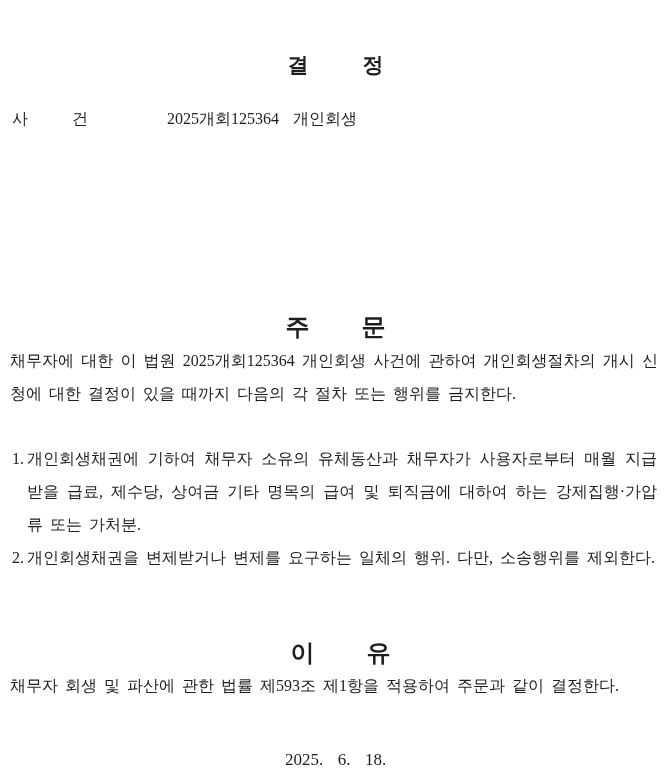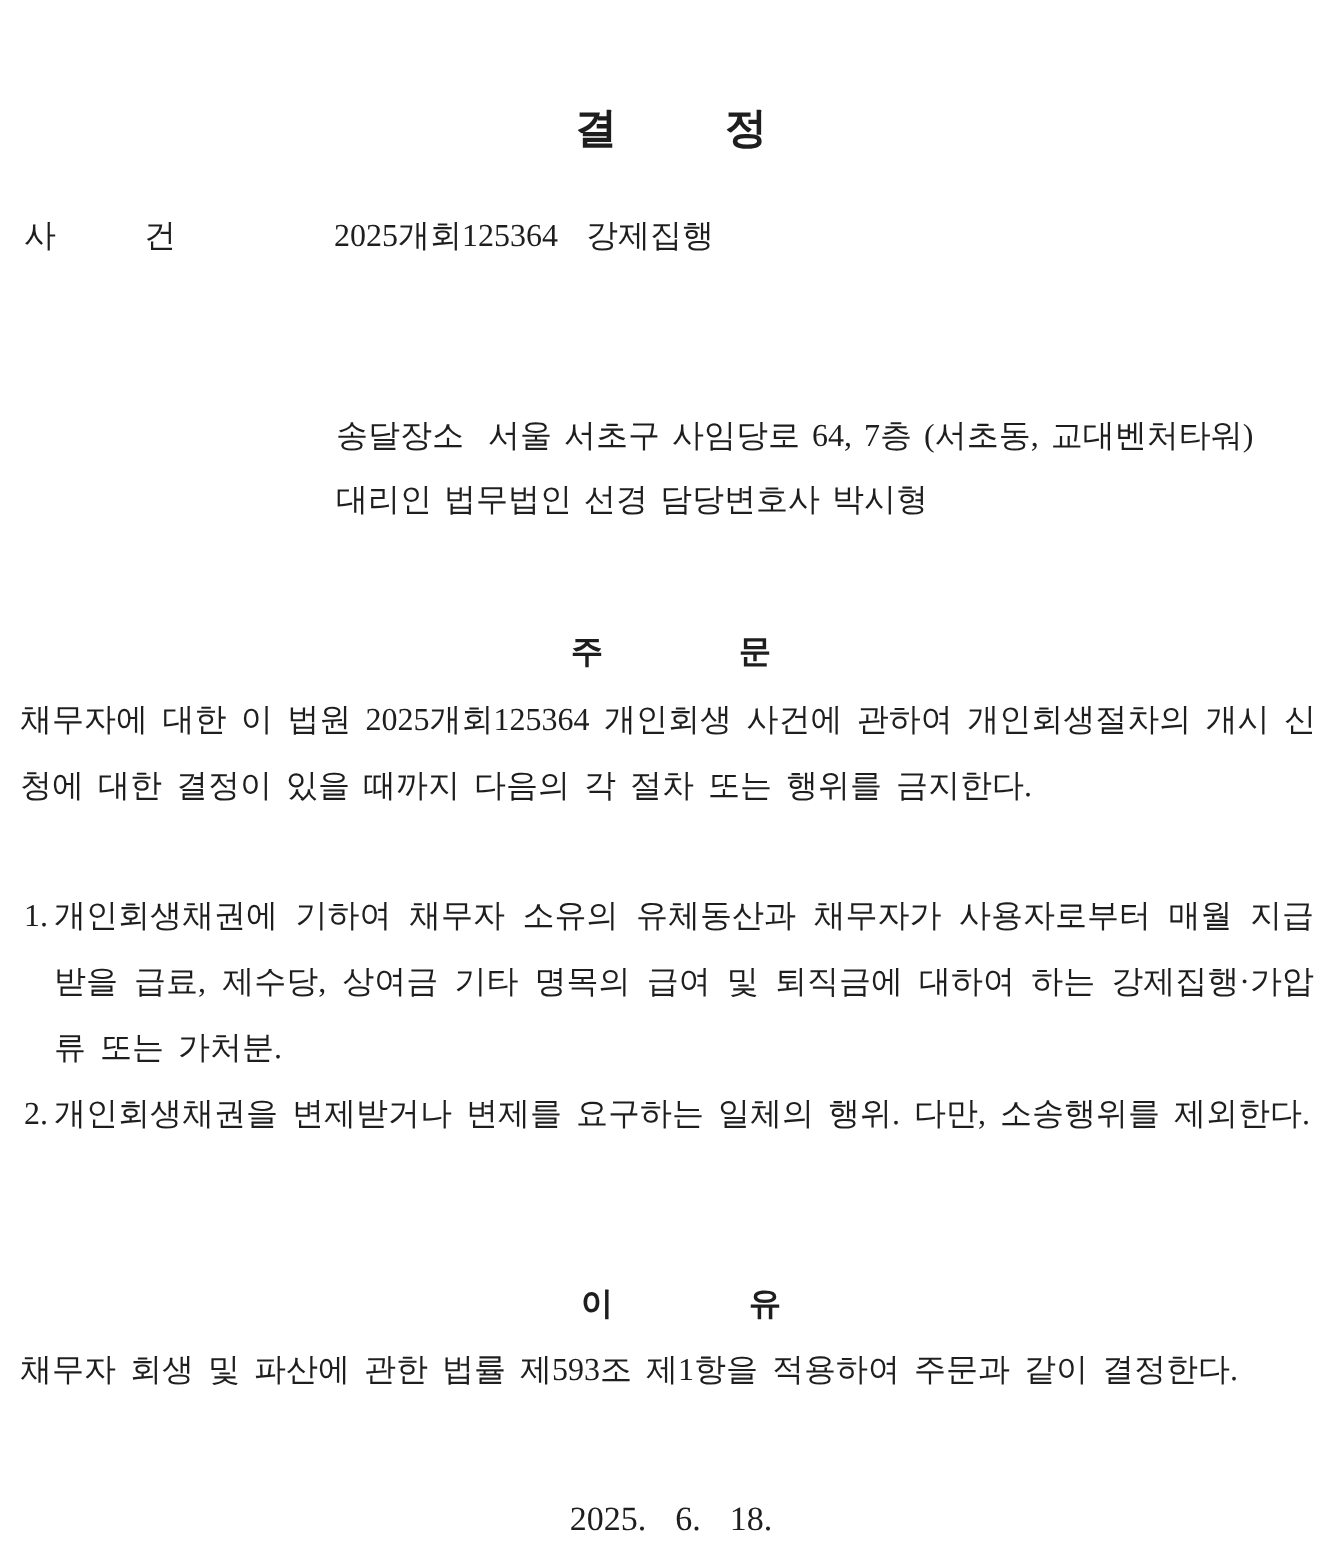--- a/index.html
+++ b/index.html
@@ -34,21 +34,21 @@
     text-align: center;
   }
   .doc-title-wrap { top: 51px; }
   .spread {
     display: inline-block;
     text-align: justify;
     text-align-last: justify;
     word-spacing: 0;
   }
   .doc-title { width: 96px; font-size: 21px; line-height: 28px; }
-  .section-heading { width: 100px; font-size: 16px; line-height: 28px; }
+  .section-heading { width: 100px; font-size: 24px; line-height: 28px; }
   .order-heading-wrap { top: 313px; }
   .reason-heading-wrap { top: 639px; padding-left: 10px; }
   .case-rows {
     position: absolute;
     top: 103px; left: 12px; right: 14px;
   }
   .case-row { display: flex; line-height: 32px; }
   .case-label {
     display: inline-block;
     width: 76px;
@@ -93,28 +93,24 @@
 <div class="page">
 
 
   <div class="center-wrap doc-title-wrap">
     <span class="spread doc-title heading-font">결 정</span>
   </div>
 
   <div class="case-rows">
     <div class="case-row">
       <span class="case-label">사 건</span>
-      <span class="case-value">2025개회125364  강제집행</span>
+      <span class="case-value">2025개회125364  개인회생</span>
     </div>
   </div>
 
-  <div class="addr-block">
-    <div class="addr-line">송달장소  서울 서초구 사임당로 64, 7층 (서초동, 교대벤처타워)</div>
-    <div class="addr-line">대리인 법무법인 선경 담당변호사 박시형</div>
-  </div>
 
   <div class="center-wrap order-heading-wrap">
     <span class="spread section-heading heading-font">주 문</span>
   </div>
 
   <div class="body-par order-intro">채무자에 대한 이 법원 2025개회125364 개인회생 사건에 관하여 개인회생절차의 개시 신청에 대한 결정이 있을 때까지 다음의 각 절차 또는 행위를 금지한다.</div>
 
   <div class="order-list">
     <div class="order-item">
       <span class="item-number">1.</span><span>개인회생채권에 기하여 채무자 소유의 유체동산과 채무자가 사용자로부터 매월 지급받을 급료, 제수당, 상여금 기타 명목의 급여 및 퇴직금에 대하여 하는 강제집행·가압류 또는 가처분.</span>

